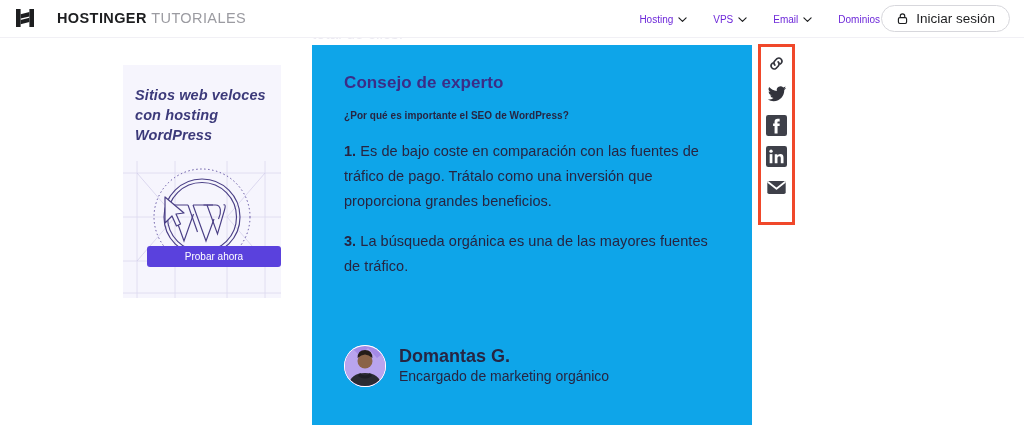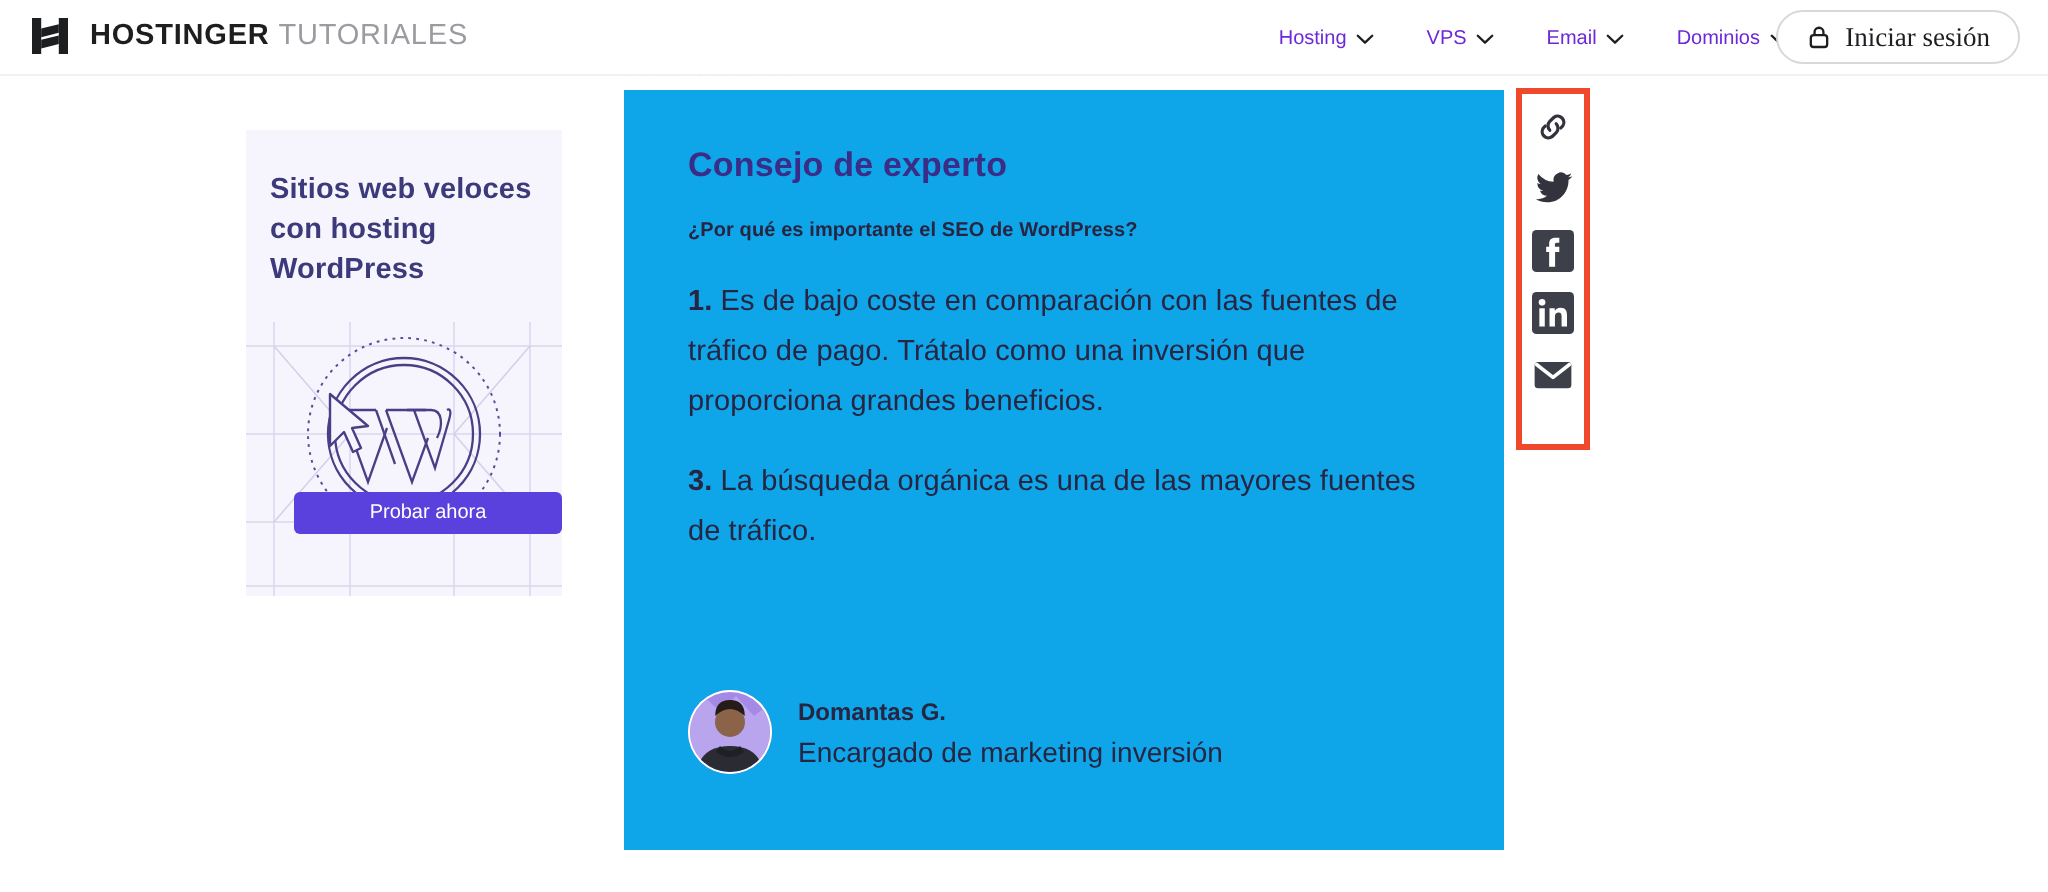--- a/index.html
+++ b/index.html
@@ -25,21 +25,21 @@
 
   
   .header {
     position: absolute; left: 0; top: 0; width: 1024px; height: 38px;
     background: #ffffff;
     border-bottom: 1px solid #f1f0f5;
     z-index: 5;
   }
   .brand {
     position: absolute; left: 14px; top: 7px;
-    display: flex; align-items: flex-end; gap: 9px;
+    display: flex; align-items: flex-end; gap: 21px;
   }
   .brand-mark { width: 22px; height: 22px; display: block; }
   .brand-text { font-size: 14.5px; letter-spacing: .4px; line-height: 22px; white-space: nowrap; }
   .brand-text .b1 { font-weight: 700; color: #1d1e20; }
   .brand-text .b2 { font-weight: 400; color: #9b9ba1; }
 
   .nav {
     position: absolute; right: 130px; top: 0; height: 38px;
     display: flex; align-items: center; gap: 26px;
   }
@@ -48,37 +48,38 @@
     font-size: 10px; color: #6d28d9; cursor: pointer; white-space: nowrap; justify-content: center;
   }
   .chev { width: 9px; height: 9px; display: block; }
 
   .login-btn {
     position: absolute; right: 14px; top: 5px;
     height: 27px; padding: 0 14px;
     display: flex; align-items: center; gap: 7px;
     border: 1px solid #d7d7dc; border-radius: 14px;
     background: #fff; cursor: pointer;
-    font-size: 13.5px; color: #1d1e20; white-space: nowrap; font-family: Liberation Serif, serif;
+    font-size: 13.5px; color: #1d1e20; white-space: nowrap;
   }
   .lock-ico { width: 13px; height: 13px; display: block; }
 
   
   .promo {
     position: absolute; left: 123px; top: 65px;
     width: 158px; height: 233px;
     background: #f6f5fd;
     overflow: hidden;
   }
   .promo-bg { position: absolute; inset: 0; }
   .promo-title {
     position: absolute; left: 12px; top: 20px; width: 140px;
     font-size: 14.5px; line-height: 20px; font-weight: 700;
     color: #3c3a7a; letter-spacing: .1px;
     z-index: 2;
+    font-style: italic;
   }
   .promo-btn {
     position: absolute; left: 24px; bottom: 31px;
     width: 134px; height: 21px;
     background: #5a41dd; border-radius: 3px;
     display: flex; align-items: center; justify-content: center;
     font-size: 10px; color: #fff; font-weight: 500;
     cursor: pointer; z-index: 3;
   }
 
@@ -105,21 +106,21 @@
   .tip-p b { font-weight: 700; }
 
   .author {
     position: absolute; left: 32px; bottom: 38px;
     display: flex; align-items: center; gap: 13px;
   }
   .avatar {
     width: 42px; height: 42px; border-radius: 50%;
     overflow: hidden; flex: none; background: #a88ee8;
   }
-  .author-name { font-size: 12px; font-weight: 700; color: #272542; line-height: 20px; }
+  .author-name { font-size: 18px; font-weight: 700; color: #272542; line-height: 20px; }
   .author-role { font-size: 14px; font-weight: 400; color: #272542; line-height: 21px; }
 
   
   .share-rail {
     position: absolute; left: 758px; top: 44px;
     width: 37px; height: 181px;
     background: #ffffff;
     border: 3px solid #f0482a;
     display: flex; flex-direction: column; align-items: center;
     padding-top: 5px; gap: 9px;
@@ -262,21 +263,21 @@
             <path d="M0 12 L9 4 L16 11 L24 3 L33 13 L42 6 L42 42 L0 42 Z" fill="#b9a4ee"></path>
             <circle cx="21" cy="16" r="7.5" fill="#8a6348"></circle>
             <path d="M13.6 13 q7.4 -7 14.8 0 q0 -8 -7.4 -8 q-7.4 0 -7.4 8 z" fill="#241c18"></path>
             <path d="M4 42 q2 -14 17 -14 q15 0 17 14 z" fill="#2b2b33"></path>
             <path d="M16 28 q5 5 10 0 l2 3 q-7 5 -14 0 z" fill="#1f1f27"></path>
           </g>
         </svg>
       </div>
       <div>
         <div class="author-name">Domantas G.</div>
-        <div class="author-role">Encargado de marketing inversión</div>
+        <div class="author-role">Encargado de marketing orgánico</div>
       </div>
     </div>
   </div>
 
   <div class="share-rail">
 
     <div class="share-btn">
       <svg width="19" height="19" viewBox="0 0 20 20">
         <g fill="none" stroke="#32333c" stroke-width="1.7" stroke-linecap="round">
           <path d="M8.3 11.7 a3.3 3.3 0 0 1 0 -4.6 l2.2 -2.2 a3.3 3.3 0 0 1 4.6 4.6 l-1 1"></path>

